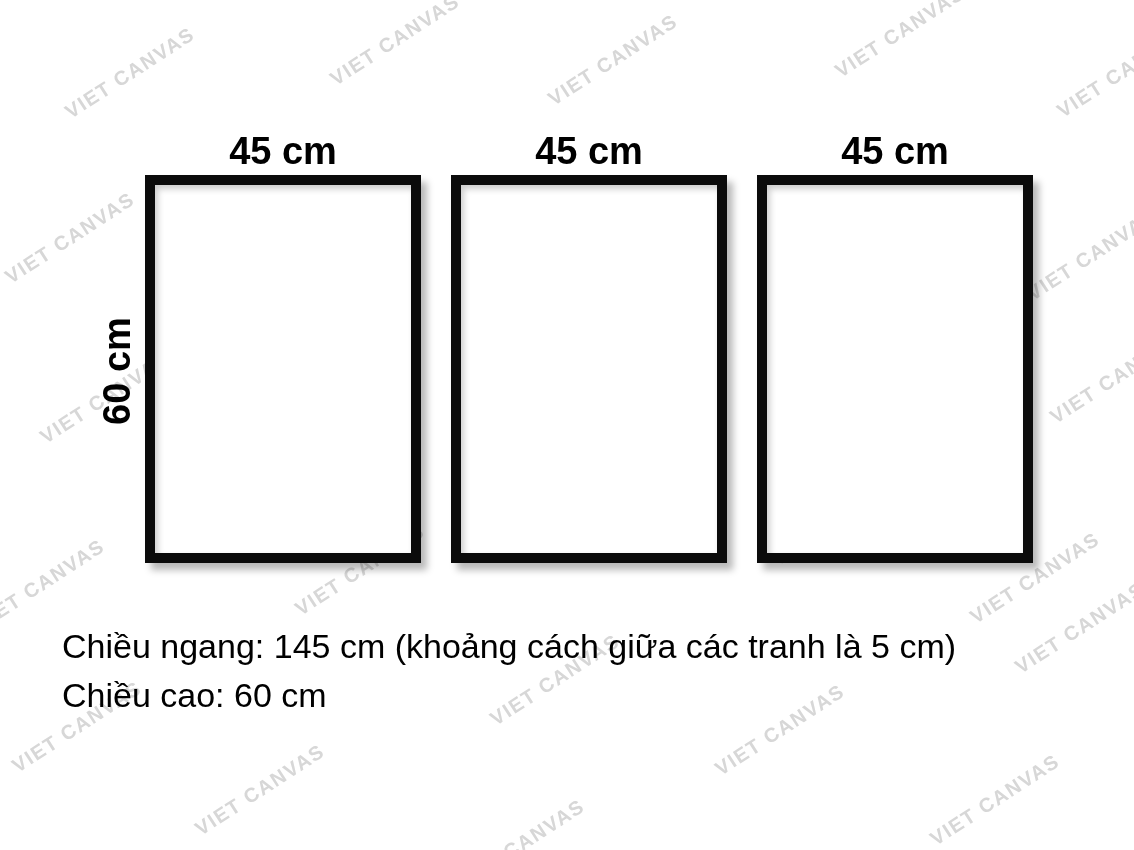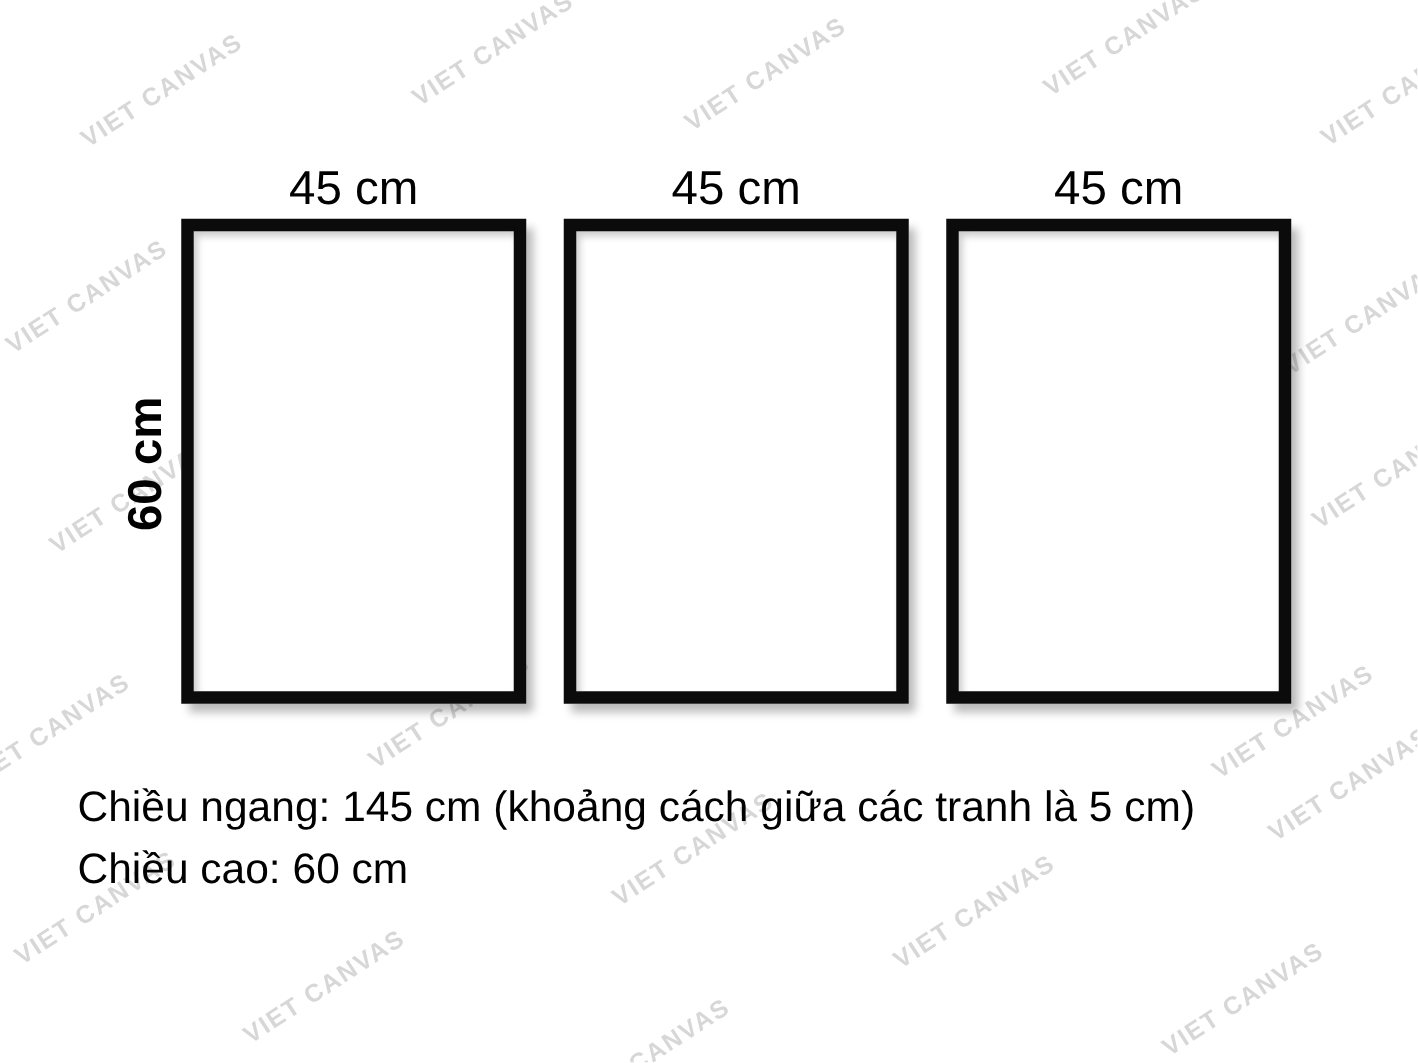--- a/index.html
+++ b/index.html
@@ -45,21 +45,21 @@
   }
   .frame-1 { left: 145px; }
   .frame-2 { left: 451px; }
   .frame-3 { left: 757px; }
   .width-label {
     position: absolute;
     top: 131px;
     width: 276px;
     text-align: center;
     font-size: 38px;
-    font-weight: normal;
+    font-weight: bold;
     line-height: 40px;
     z-index: 3;
     white-space: nowrap;
   }
   .width-label-1 { left: 145px; }
   .width-label-2 { left: 451px; }
   .width-label-3 { left: 757px; }
   .height-label {
     position: absolute;
     left: 117px;

